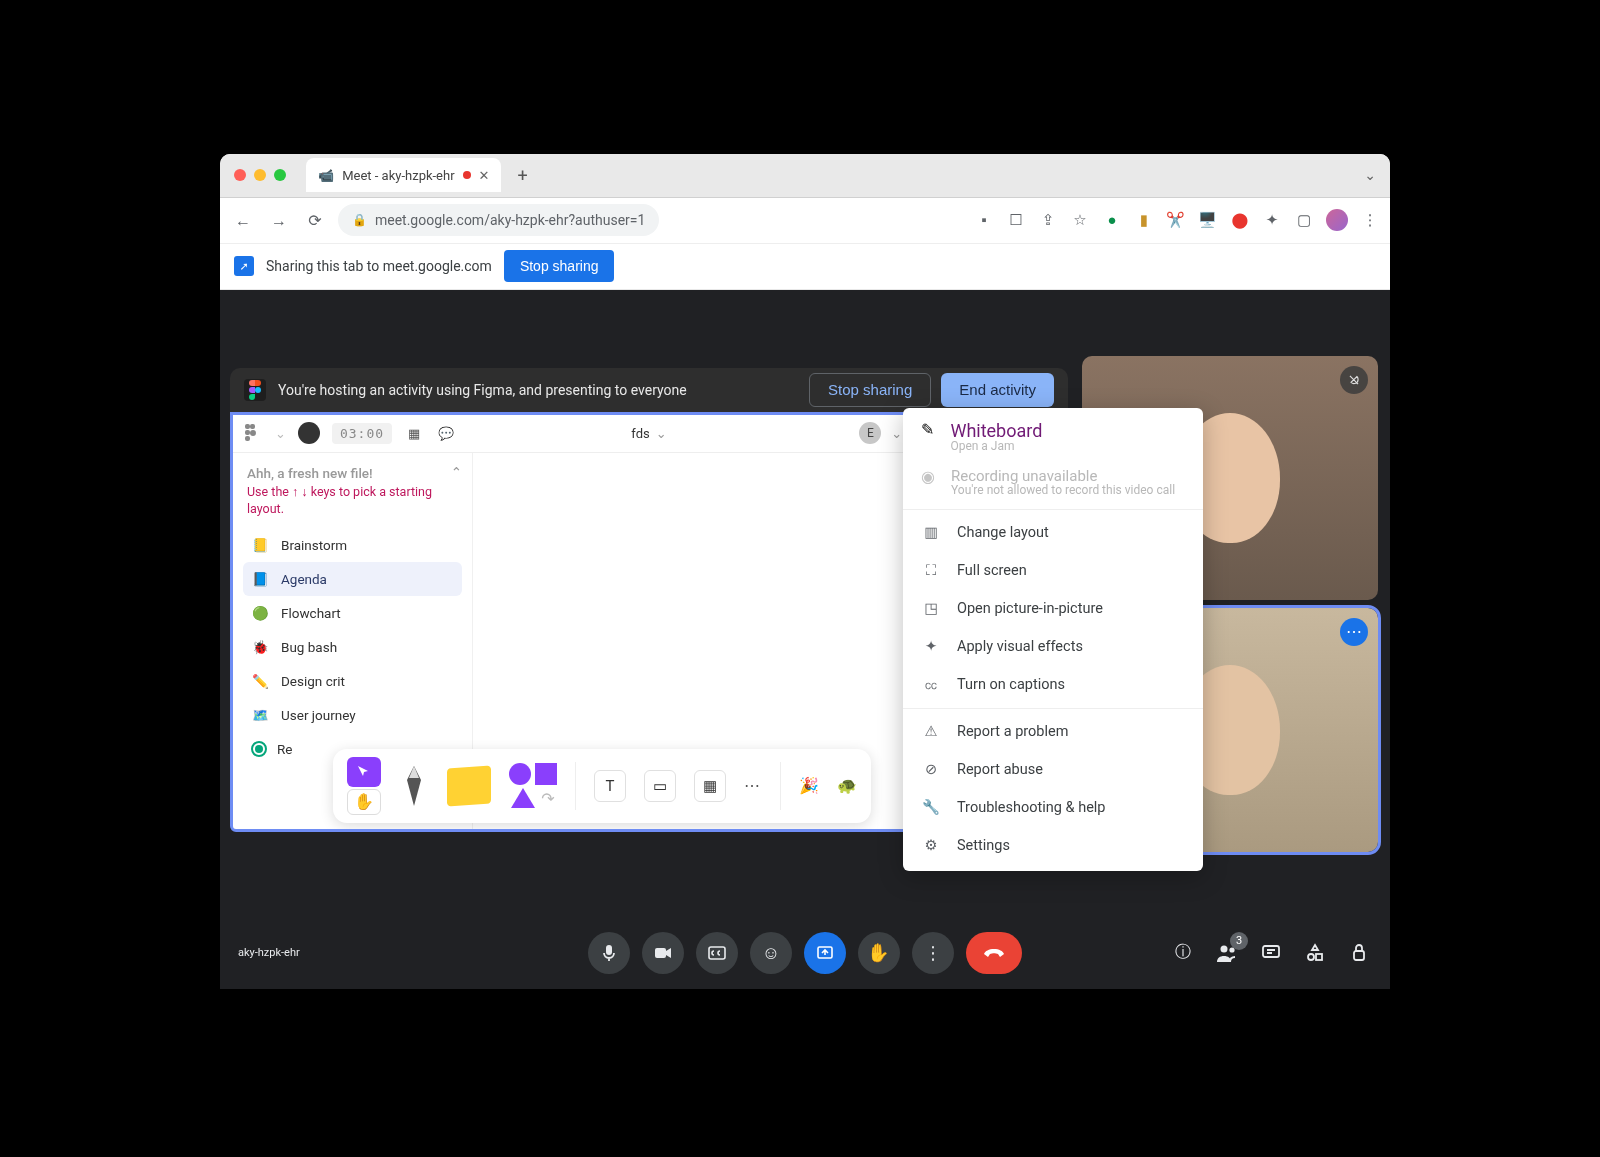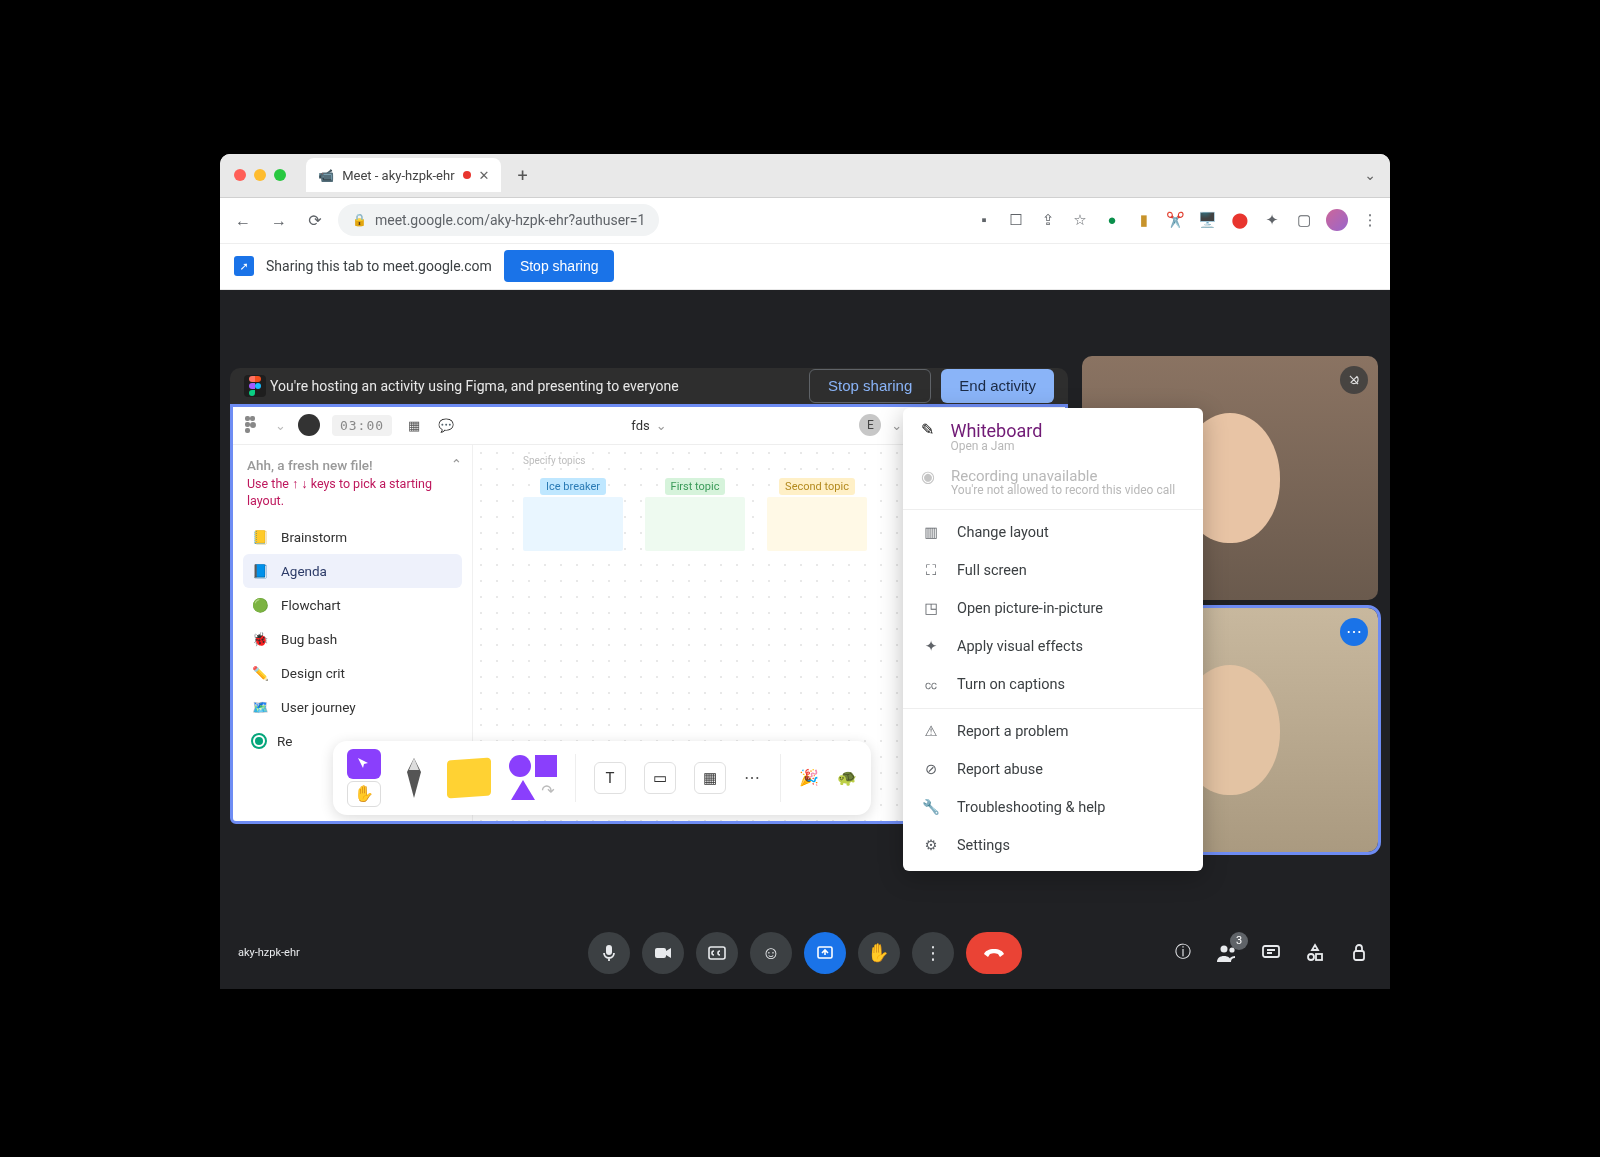--- a/index.html
+++ b/index.html
@@ -23,21 +23,21 @@
 .urlbox .lock{font-size:12px;}
 .addr-right{margin-left:auto;display:flex;align-items:center;gap:12px;color:#5f6368;}
 .addr-ico{width:20px;height:20px;display:flex;align-items:center;justify-content:center;font-size:15px;}
 .addr-avatar{width:22px;height:22px;border-radius:50%;background:linear-gradient(135deg,#c69,#96c);}
 .sharebar{height:46px;background:#fff;border-bottom:1px solid #e8e8e8;display:flex;align-items:center;padding:0 14px;gap:12px;}
 .share-icon{width:20px;height:20px;background:#1a73e8;border-radius:3px;display:flex;align-items:center;justify-content:center;color:#fff;font-size:11px;}
 .share-text{font-size:14px;color:#3c4043;}
 .share-btn{background:#1a73e8;color:#fff;border:none;height:32px;padding:0 16px;border-radius:4px;font-size:14px;cursor:pointer;}
 .meet-area{flex:1;background:#202124;position:relative;}
 .activity-share{position:absolute;left:10px;top:78px;width:838px;}
-.activity-banner{height:36px;background:#2e2e2e;border-radius:10px 10px 0 0;display:flex;align-items:center;padding:0 14px;gap:4px;color:#e8e8e8;font-size:14px;}
+.activity-banner{height:44px;background:#2e2e2e;border-radius:10px 10px 0 0;display:flex;align-items:center;padding:0 14px;gap:12px;color:#e8e8e8;font-size:14px;}
 .figma-logo{width:22px;height:22px;border-radius:4px;background:#1e1e1e;display:flex;align-items:center;justify-content:center;}
 .banner-actions{margin-left:auto;display:flex;gap:10px;}
 .pill-btn{height:34px;padding:0 18px;border-radius:6px;font-size:15px;border:1px solid #5f6368;background:transparent;color:#8ab4f8;cursor:pointer;}
 .pill-btn.primary{background:#8ab4f8;color:#1b2a45;border:none;}
 .figma-pane{background:#fff;border:3px solid #6e8cf3;border-radius:0 0 6px 6px;height:420px;position:relative;overflow:hidden;}
 .fig-top{height:38px;border-bottom:1px solid #eee;display:flex;align-items:center;padding:0 10px;gap:12px;font-size:13px;color:#555;}
 .fig-menu-ico{width:20px;color:#555;text-align:center;}
 .fig-avatar{width:22px;height:22px;border-radius:50%;background:#333;}
 .fig-timer{background:#f1f1f1;border-radius:4px;padding:3px 8px;color:#888;font-family:monospace;letter-spacing:1px;}
 .fig-center{position:absolute;left:50%;transform:translateX(-50%);display:flex;align-items:center;gap:6px;color:#333;}
@@ -231,35 +231,20 @@
                   <span class="fig-emoji">🗺️</span>
                   <span>User journey</span>
                 </div>
             <div class="fig-item">
                   <span class="fig-radio">
                     <span class="inner"></span>
                   </span>
                   <span>Re</span>
                 </div>
           </div>
-          <div class="fig-canvas">
-            <div class="topic-label" style="left:50px">Specify topics</div>
-            <div class="topic-card" style="left:50px">
-              <div style="background:#bfe7ff;color:#2a7bb5;border-radius:3px;font-size:11px;display:inline-block;padding:2px 6px">Ice breaker</div>
-              <div style="height:54px;background:#e9f6ff;margin-top:2px;border-radius:2px"></div>
-            </div>
-            <div class="topic-card" style="left:172px">
-              <div style="background:#d6f3db;color:#3a9a58;border-radius:3px;font-size:11px;display:inline-block;padding:2px 6px">First topic</div>
-              <div style="height:54px;background:#eefaf0;margin-top:2px;border-radius:2px"></div>
-            </div>
-            <div class="topic-card" style="left:294px">
-              <div style="background:#fff0c7;color:#b38a1e;border-radius:3px;font-size:11px;display:inline-block;padding:2px 6px">Second topic</div>
-              <div style="height:54px;background:#fff9e6;margin-top:2px;border-radius:2px"></div>
-            </div>
-          </div>
         </div>
 
         <div class="fig-toolbar">
           <div class="tb-grp">
             <div class="tb-sel">
                   <svg width="16" height="16" viewBox="0 0 16 16">
                     <path d="M2 2l10 5-4 1-1 4z" fill="#fff"></path>
                   </svg>
                 </div>
             <div class="tb-hand">✋</div>

